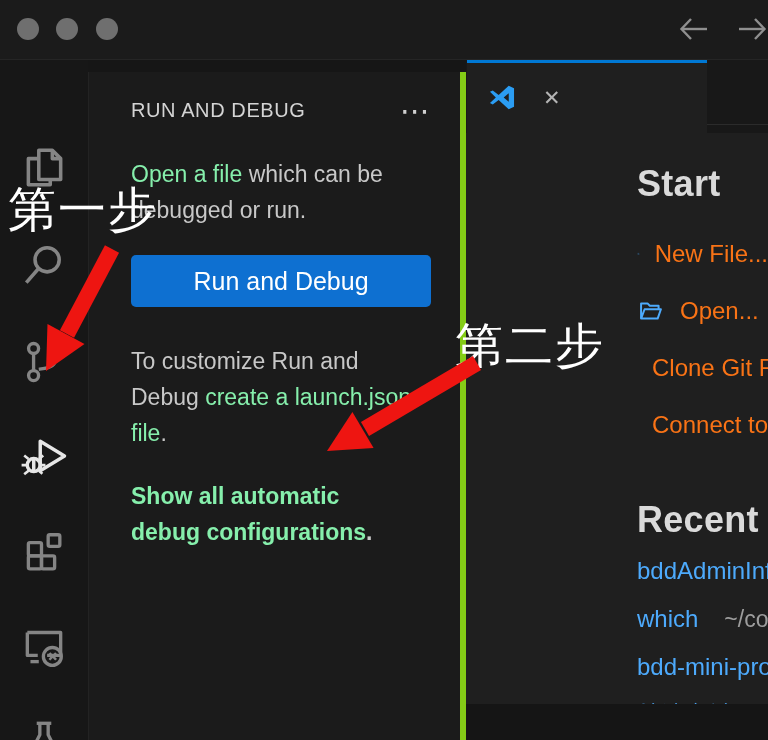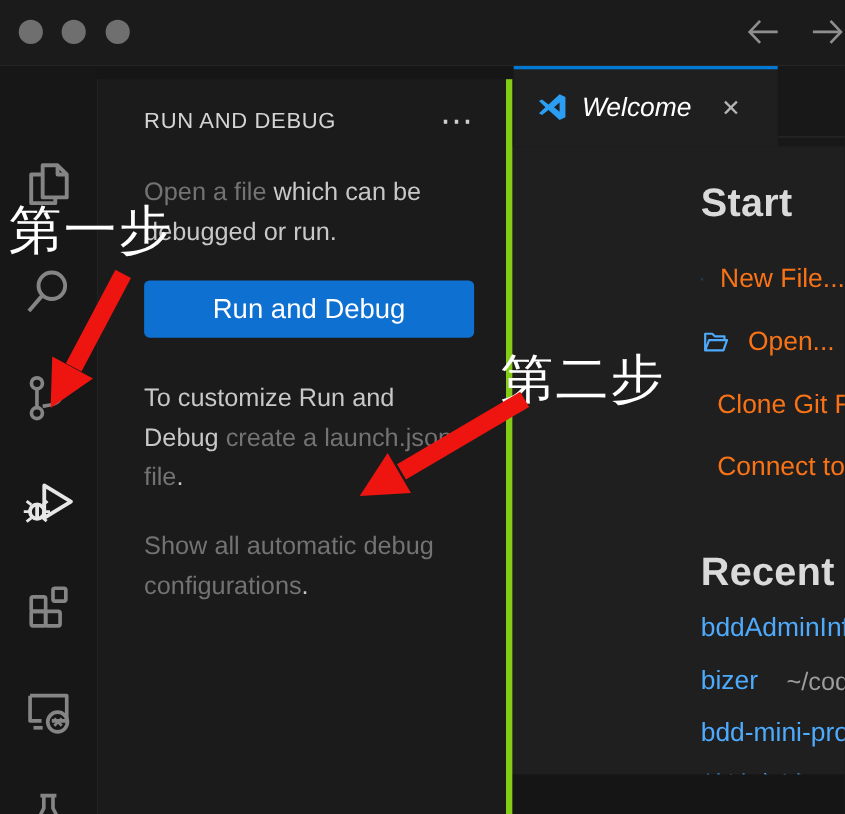--- a/index.html
+++ b/index.html
@@ -27,22 +27,22 @@
   .sb-head { display:flex; justify-content:space-between; align-items:center;
              padding:27px 30px 0 42px; }
   .sb-title { font-size:20px; letter-spacing:.6px; color:#d4d4d4; }
   .sb-more { font-size:30px; line-height:16px; color:#d0d0d0; cursor:pointer; }
   .run-row { display:flex; align-items:center; gap:13px; margin:31px 0 0 12px; }
   .run-label { font-size:21px; font-weight:bold; color:#d0d0d0; letter-spacing:.5px; }
   .sb-body { padding-left:42px; }
   .para { width:282px; font-size:23px; line-height:36px; color:#c8c8c8; }
   .p1 { margin-top:34px; }
   .p2 { margin-top:36px; }
-  .p3 { margin-top:27px; }
-  a.sblink { color:#737373; text-decoration:none; cursor:pointer; }
+  .p3 { margin-top:27px;font-weight:bold; }
+  a.sblink { color:#86efac; text-decoration:none; cursor:pointer; }
   .run-btn { display:block; margin-top:27px; width:300px; height:52px;
              background:#0e70d1; color:#ffffff; font-size:25px;
              font-family:"Liberation Sans",sans-serif;
              border:none; border-radius:5px; cursor:pointer; }
 
   
   .editor { position:absolute; left:466px; top:60px; width:302px; height:680px;
             background:#1f1f1f; overflow:hidden; }
   .tabstrip { position:absolute; left:0; top:0; width:302px; height:73px; background:#181818; }
   .tabstrip-filler { position:absolute; left:241px; right:0; top:0; height:65px;
@@ -168,21 +168,20 @@
 </div>
 
 <div class="editor">
   <div class="tabstrip">
     <div class="tabstrip-filler"></div>
     <div class="tab">
       <svg class="icon" width="28" height="28" viewBox="0 0 100 100">
         <path fill="#2b9df3" d="M74 6 L38 39 L17 23 L7 28 L28 48 L7 68 L17 73 L38 57 L74 90 L93 81 V15 Z"></path>
         <path fill="#1f1f1f" d="M74 33 L56 48 L74 63 Z"></path>
       </svg>
-      <span class="tab-label">Welcome</span>
       <span class="tab-close">✕</span>
     </div>
   </div>
 
   <div class="welcome">
     <div class="w-heading">Start</div>
     <div class="start-list">
       <div class="w-row">
         <svg class="icon" width="28" height="28" viewBox="0 0 24 24" fill="none" stroke="#4daafc" stroke-width="1.7" stroke-linejoin="round">
           <path d="M7.5 3.5 h6 l4 4 v4.5"></path>
@@ -217,21 +216,21 @@
         <span class="w-row-label">Connect to...</span>
       </div>
     </div>
 
     <div class="w-heading recent-heading">Recent</div>
     <div class="recent-list">
       <div class="r-row">
         <span class="r-name">bddAdminInfo</span>
       </div>
       <div class="r-row">
-        <span class="r-name">bizer</span>
+        <span class="r-name">which</span>
         <span class="r-path">~/code</span>
       </div>
       <div class="r-row">
         <span class="r-name">bdd-mini-program</span>
       </div>
       <div class="r-row">
         <span class="r-name">林选商城</span>
       </div>
     </div>
   </div>

